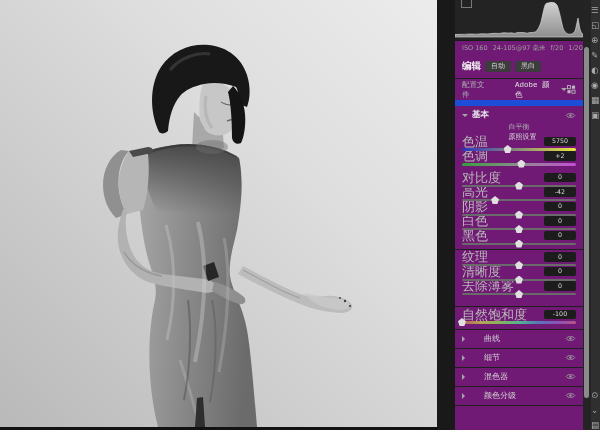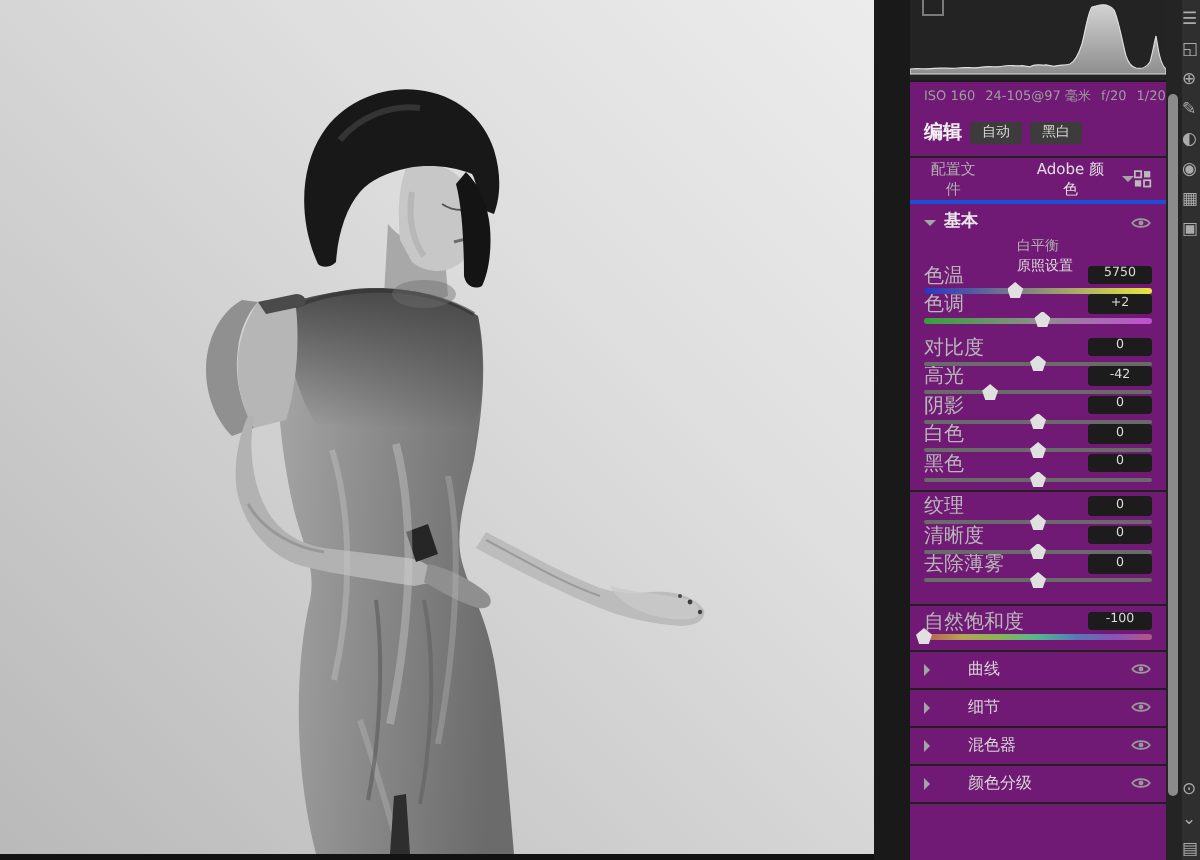--- a/index.html
+++ b/index.html
@@ -20,39 +20,39 @@
 
   .meta-row{display:flex;gap:5px;align-items:center;height:14px;padding:0 7px;
     font-size:6.5px;color:#9d9d9d;white-space:nowrap;overflow:hidden;}
 
   .edit-row{display:flex;align-items:center;height:23px;padding:0 7px;border-bottom:1px solid #1f1f1f;text-align:right;}
   .edit-title{font-size:9.5px;font-weight:bold;color:#f0f0f0;}
   .btn{margin-left:4px;padding:2px 6px;background:#3c3c3c;border-radius:2px;
     font-size:7px;color:#d8d8d8;line-height:1;cursor:default;}
   .edit-row .btn:first-of-type{margin-left:auto;}
 
-  .profile-row{display:flex;align-items:center;height:21px;padding:0 7px;border-bottom:2px solid #1d4ed8;text-align:center;}
+  .profile-row{display:flex;align-items:center;height:21px;padding:0 7px;border-bottom:6px solid #1d4ed8;}
   .p-label{font-size:7.5px;color:#b0b0b0;}
-  .p-value{font-size:7.5px;color:#e0e0e0;margin-left:24px;}
+  .p-value{font-size:7.5px;color:#e0e0e0;margin-left:24px;font-family:Liberation Mono, monospace;}
   .chev-down{width:0;height:0;border-left:3px solid transparent;border-right:3px solid transparent;
     border-top:3.5px solid #a5a5a5;display:inline-block;margin-left:6px;}
   .grid-icon{margin-left:auto;}
 
   .sec-head{display:flex;align-items:center;height:14px;padding:2px 7px 0 7px;}
   .sec-title{font-size:8.5px;font-weight:bold;color:#e8e8e8;margin-left:4px;}
   .eye{margin-left:auto;}
 
   .wb-row{display:flex;align-items:center;height:15px;padding:0 7px;flex-direction:column;}
   .wb-label{font-size:7px;color:#b0b0b0;}
   .wb-value{font-size:7px;color:#dddddd;margin-left:7px;}
   .wb-row .chev-down{margin-left:auto;margin-right:5px;}
 
   .slider-row{padding:0 7px;height:14.5px;}
   .s-head{display:flex;justify-content:space-between;align-items:center;height:9px;}
-  .s-label{font-size:10px;color:#b8b8b8;white-space:nowrap;}
+  .s-label{font-size:13px;color:#b8b8b8;white-space:nowrap;}
   .s-value{background:#1c1c1c;border-radius:2px;font-size:6.3px;color:#dcdcdc;
     min-width:28px;text-align:center;padding:0.5px 2px;line-height:1.35;}
   .s-track{position:relative;height:3px;border-radius:2px;background:#6e6e6e;margin-top:2px;}
   .tr-plain{height:2px;margin-top:2.5px;background:#6a6a6a;}
   .tr-temp{background:linear-gradient(90deg,#2a35c0,#8c8d78 50%,#e8e73e);}
   .tr-tint{background:linear-gradient(90deg,#35a03a,#8d8d8d 50%,#c150d3);}
   .tr-rainbow{background:linear-gradient(90deg,#b65c55,#b6a355,#86b655,#55b692,#5579b6,#8655b6,#b65585);}
   .s-thumb{position:absolute;top:-3px;width:8px;height:8px;background:#e0e0e0;
     clip-path:polygon(50% 0,100% 42%,80% 100%,20% 100%,0 42%);transform:translateX(-50%);}
   .grp-gap{height:7px;}

